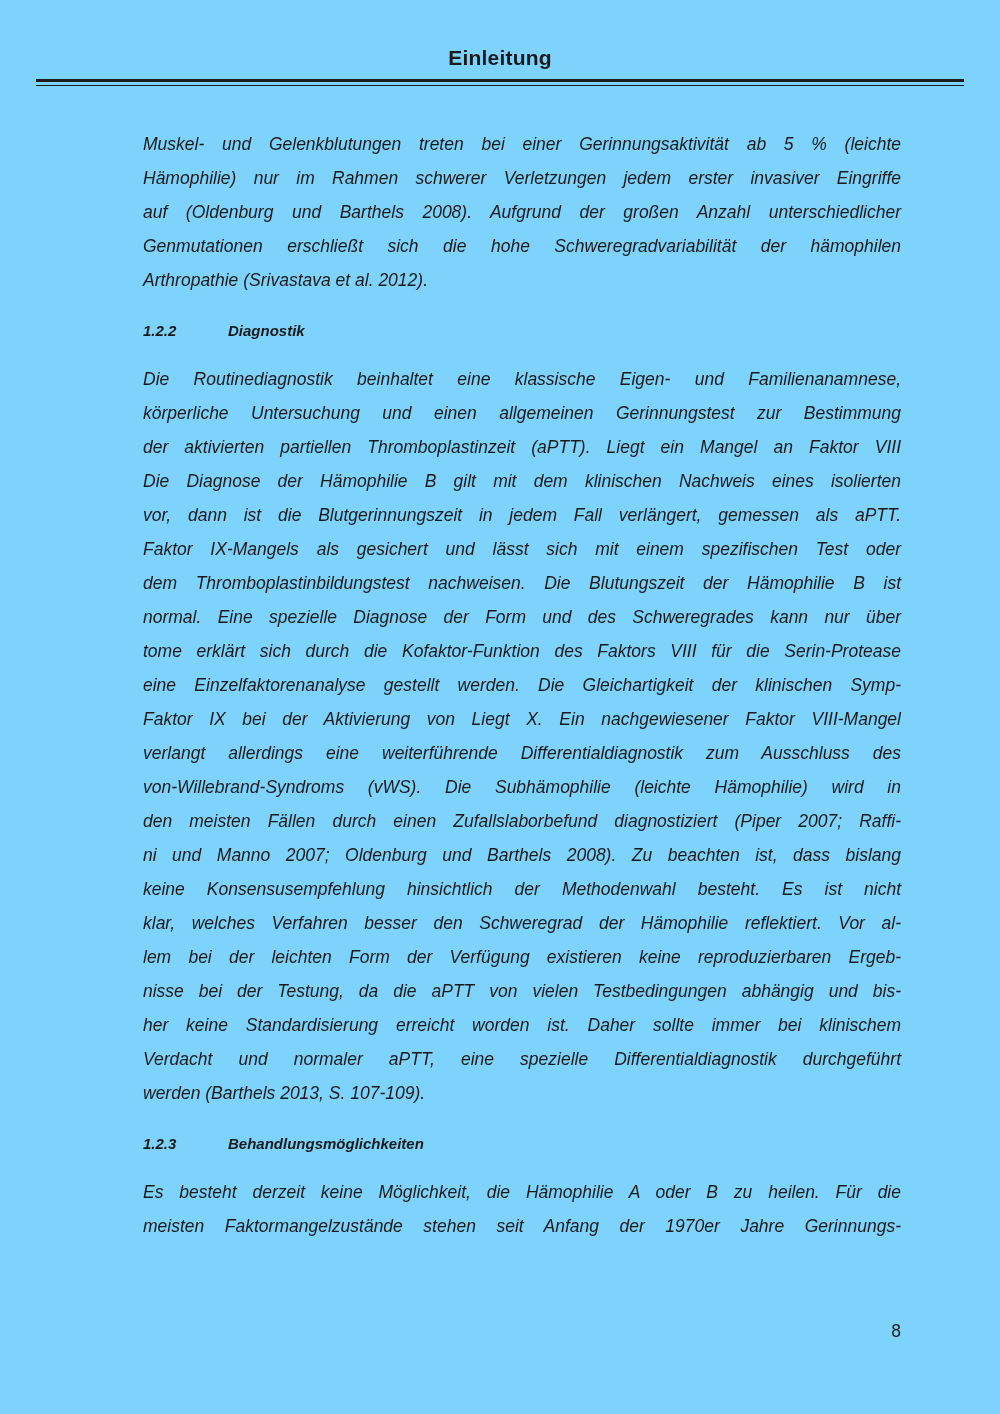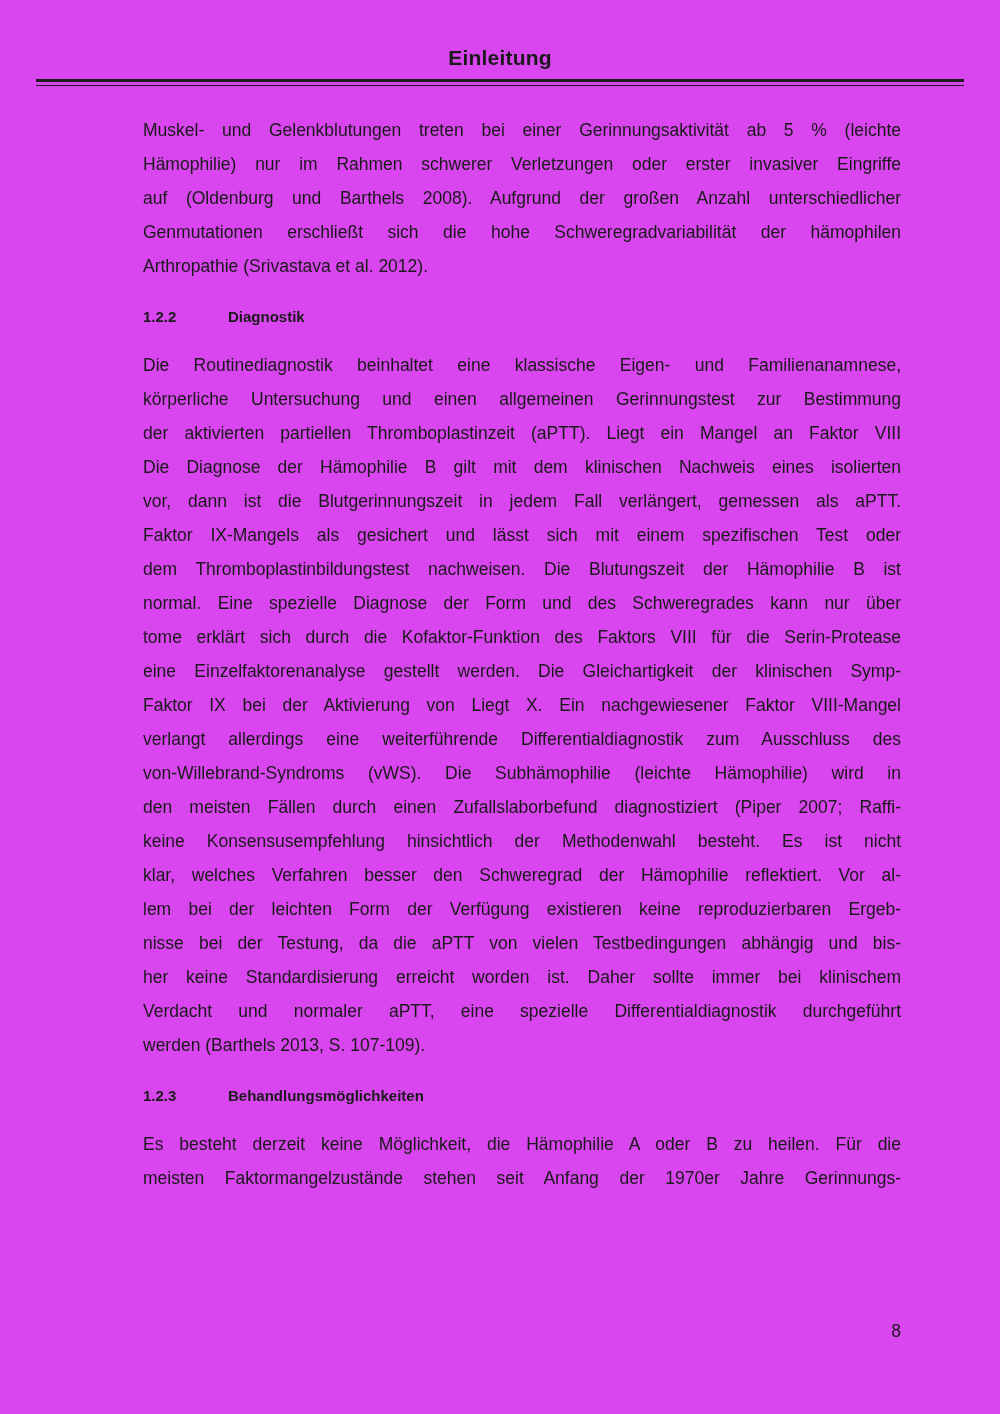--- a/index.html
+++ b/index.html
@@ -6,43 +6,44 @@
   html, body {
     margin: 0;
     padding: 0;
     background: #ffffff;
   }
   .page {
     position: relative;
     width: 1000px;
     height: 1414px;
     margin: 0 auto;
-    background: #d946ef;
+    background: #7dd3fc;
     font-family: "Liberation Sans", sans-serif;
     color: #1a1a1a;
   }
   .page-header-title {
     padding-top: 46px;
     text-align: center;
     font-size: 21px;
     font-weight: bold;
     letter-spacing: 0.2px;
   }
   .header-rule {
     margin: 9px 36px 0 36px;
     height: 3px;
     border-top: 3px solid #1c1c1c;
     border-bottom: 1px solid #1c1c1c;
   }
   .content {
     position: absolute;
     left: 143px;
-    top: 113px;
+    top: 127px;
     width: 758px;
     font-size: 17.5px;
+    font-style: italic;
   }
   .paragraph {
     margin: 0 0 13px 0;
   }
   .line {
     line-height: 34px;
     text-align: justify;
     text-align-last: justify;
     white-space: normal;
   }
@@ -74,41 +75,42 @@
 
 <div class="page">
 
   <div class="page-header-title">Einleitung</div>
 
   <div class="header-rule"></div>
 
   <div class="content">
       <div class="paragraph">
         <div class="line">Muskel- und Gelenkblutungen treten bei einer Gerinnungsaktivität ab 5 % (leichte</div>
-        <div class="line">Hämophilie) nur im Rahmen schwerer Verletzungen oder erster invasiver Eingriffe</div>
+        <div class="line">Hämophilie) nur im Rahmen schwerer Verletzungen jedem erster invasiver Eingriffe</div>
         <div class="line">auf (Oldenburg und Barthels 2008). Aufgrund der großen Anzahl unterschiedlicher</div>
         <div class="line">Genmutationen erschließt sich die hohe Schweregradvariabilität der hämophilen</div>
         <div class="line last">Arthropathie (Srivastava et al. 2012).</div>
       </div>
       <div class="section-heading"><span class="section-number">1.2.2</span><span class="section-title">Diagnostik</span></div>
       <div class="paragraph">
         <div class="line">Die Routinediagnostik beinhaltet eine klassische Eigen- und Familienanamnese,</div>
         <div class="line">körperliche Untersuchung und einen allgemeinen Gerinnungstest zur Bestimmung</div>
         <div class="line">der aktivierten partiellen Thromboplastinzeit (aPTT). Liegt ein Mangel an Faktor VIII</div>
         <div class="line">Die Diagnose der Hämophilie B gilt mit dem klinischen Nachweis eines isolierten</div>
         <div class="line">vor, dann ist die Blutgerinnungszeit in jedem Fall verlängert, gemessen als aPTT.</div>
         <div class="line">Faktor IX-Mangels als gesichert und lässt sich mit einem spezifischen Test oder</div>
         <div class="line">dem Thromboplastinbildungstest nachweisen. Die Blutungszeit der Hämophilie B ist</div>
         <div class="line">normal. Eine spezielle Diagnose der Form und des Schweregrades kann nur über</div>
         <div class="line">tome erklärt sich durch die Kofaktor-Funktion des Faktors VIII für die Serin-Protease</div>
         <div class="line">eine Einzelfaktorenanalyse gestellt werden. Die Gleichartigkeit der klinischen Symp-</div>
         <div class="line">Faktor IX bei der Aktivierung von Liegt X. Ein nachgewiesener Faktor VIII-Mangel</div>
         <div class="line">verlangt allerdings eine weiterführende Differentialdiagnostik zum Ausschluss des</div>
         <div class="line">von-Willebrand-Syndroms (vWS). Die Subhämophilie (leichte Hämophilie) wird in</div>
         <div class="line">den meisten Fällen durch einen Zufallslaborbefund diagnostiziert (Piper 2007; Raffi-</div>
+        <div class="line">ni und Manno 2007; Oldenburg und Barthels 2008). Zu beachten ist, dass bislang</div>
         <div class="line">keine Konsensusempfehlung hinsichtlich der Methodenwahl besteht. Es ist nicht</div>
         <div class="line">klar, welches Verfahren besser den Schweregrad der Hämophilie reflektiert. Vor al-</div>
         <div class="line">lem bei der leichten Form der Verfügung existieren keine reproduzierbaren Ergeb-</div>
         <div class="line">nisse bei der Testung, da die aPTT von vielen Testbedingungen abhängig und bis-</div>
         <div class="line">her keine Standardisierung erreicht worden ist. Daher sollte immer bei klinischem</div>
         <div class="line">Verdacht und normaler aPTT, eine spezielle Differentialdiagnostik durchgeführt</div>
         <div class="line last">werden (Barthels 2013, S. 107-109).</div>
       </div>
       <div class="section-heading"><span class="section-number">1.2.3</span><span class="section-title">Behandlungsmöglichkeiten</span></div>
       <div class="paragraph">

